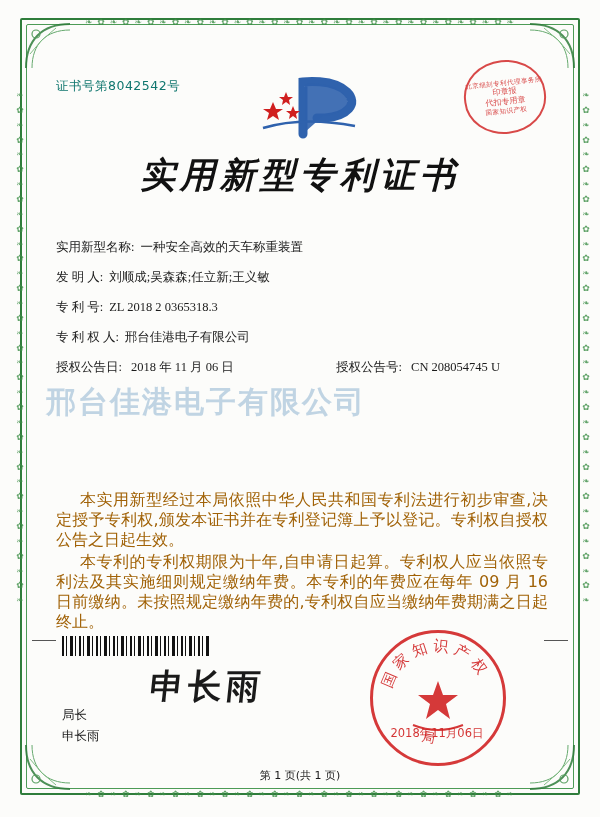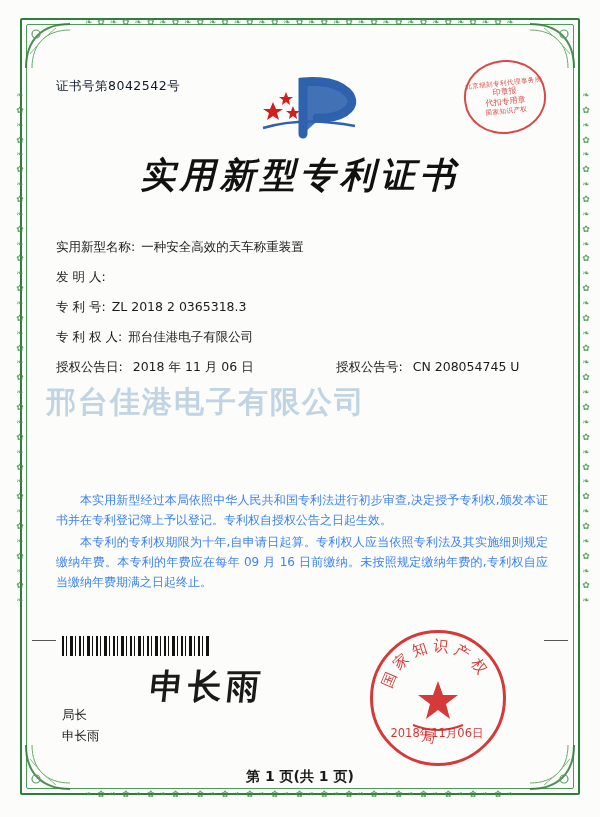--- a/index.html
+++ b/index.html
@@ -52,21 +52,21 @@
   }
   .edge-top{left:80px;right:80px;top:18px;text-align:center;}
   .edge-bottom{left:80px;right:80px;bottom:18px;text-align:center;}
   .edge-left{left:10px;top:90px;bottom:90px;width:14px;writing-mode:vertical-rl;}
   .edge-right{right:10px;top:90px;bottom:90px;width:14px;writing-mode:vertical-rl;}
 
   .cert-no{
     position:absolute;
     left:56px;top:78px;
     font-size:12.5px;
-    color:#0f172a;
+    color:#0f766e;
     letter-spacing:.5px;
   }
 
   
   .logo{
     position:absolute;
     left:255px;top:72px;
     width:110px;height:70px;
   }
 
@@ -102,37 +102,37 @@
     font-style:italic;
   }
 
   .fields{
     position:absolute;
     left:56px;top:232px;width:500px;
     font-size:12.5px;
     color:#1b1b1b;
     line-height:30px;
   }
-  .field-row{display:flex;align-items:flex-end;}
+  .field-row{display:flex;align-items:flex-end;font-family:Liberation Serif, serif;}
   .field-label{
     white-space:nowrap;
     letter-spacing:0px;
   }
   .field-value{margin-left:6px;}
 
   .row-two{display:flex;}
   .row-two .col-a{width:280px;}
   .row-two .col-b{flex:1;}
 
   .para{
     position:absolute;
     left:56px;top:490px;width:492px;
-    font-size:12px;
+    font-size:16px;
     line-height:20px;
-    color:#3b82f6;
+    color:#a16207;
     text-align:justify;
   }
   .para p{margin:0 0 2px 0;text-indent:24px;}
 
   .watermark{
     position:absolute;
     left:46px;top:382px;
     width:440px;
     font-family:"DejaVu Serif","Liberation Serif",serif;
     font-size:30px;
@@ -196,23 +196,22 @@
     text-align:center;
     color:#d01f1f;
     font-size:11.5px;
     opacity:.9;
   }
 
   .footer{
     position:absolute;
     left:0;right:0;top:768px;
     text-align:center;
-    font-size:14px;
+    font-size:11px;
     color:#1b1b1b;
-    font-weight:bold;
   }
 
   .tick{
     position:absolute;
     background:#555;
   }
   .tick.left{left:32px;top:640px;width:24px;height:1px;}
   .tick.right{right:32px;top:640px;width:24px;height:1px;}
 </style>
 </head>
@@ -284,20 +283,21 @@
 
   <div class="title">实用新型专利证书</div>
 
   <div class="fields">
     <div class="field-row">
       <span class="field-label">实用新型名称:</span>
       <span class="field-value">一种安全高效的天车称重装置</span>
     </div>
     <div class="field-row">
       <span class="field-label">发 明 人:</span>
+      <span class="field-value">刘顺成;吴森森;任立新;王义敏</span>
     </div>
     <div class="field-row">
       <span class="field-label">专 利 号:</span>
       <span class="field-value">ZL 2018 2 0365318.3</span>
     </div>
     <div class="field-row">
     </div>
     <div class="field-row">
       <span class="field-label">专 利 权 人:</span>
       <span class="field-value">邢台佳港电子有限公司</span>

